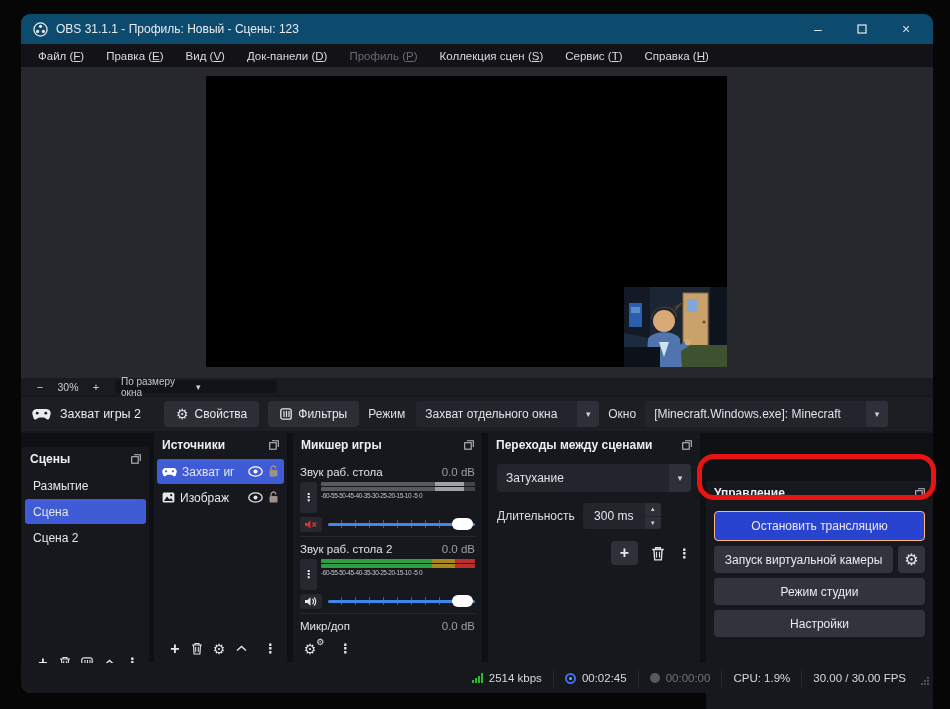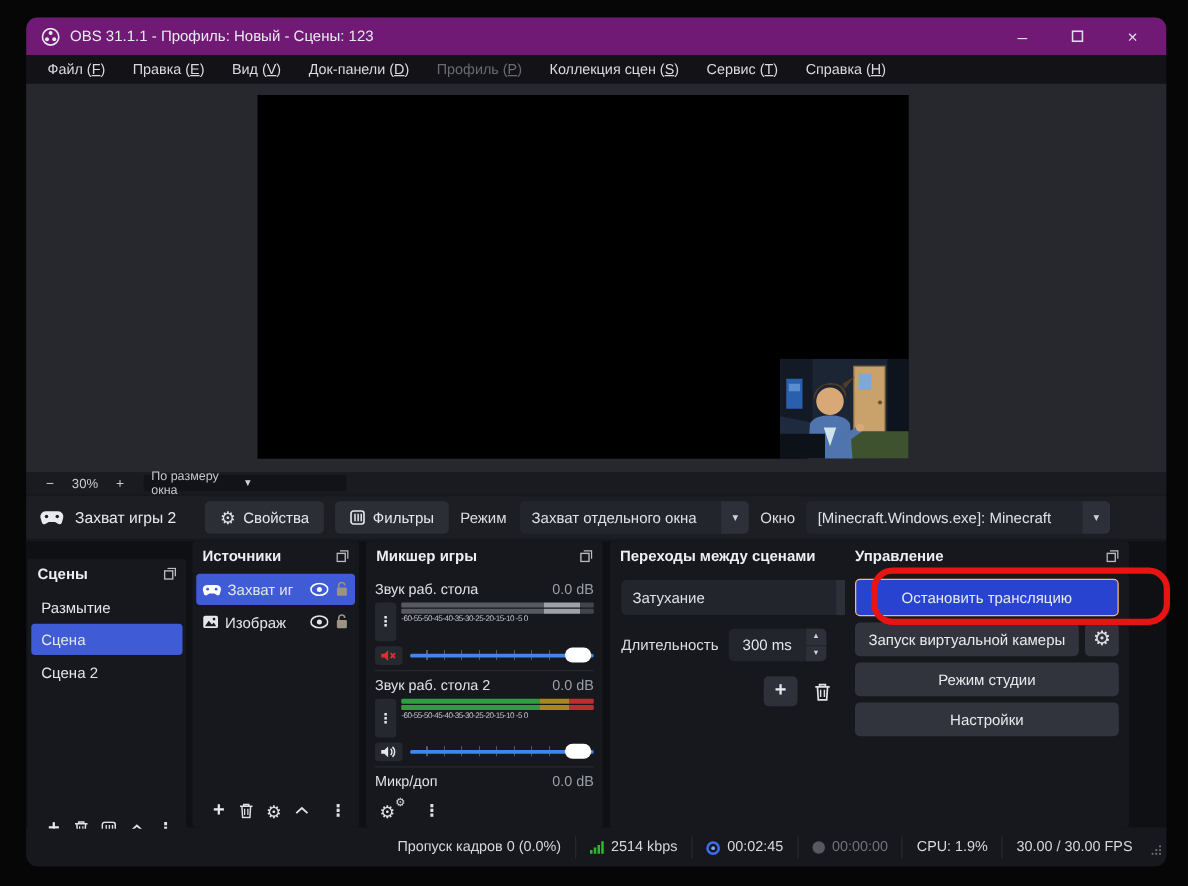--- a/index.html
+++ b/index.html
@@ -1,21 +1,21 @@
 <!DOCTYPE html>
 <html><head>
 <meta charset="utf-8">
 <style>
   * { margin:0; padding:0; box-sizing:border-box; }
   html,body { width:950px; height:709px; background:#060607; overflow:hidden;
     font-family:"Liberation Sans","DejaVu Sans",sans-serif; }
   .window { position:absolute; left:21px; top:14px; width:912px; height:679px;
     background:#17181d; border-radius:9px; overflow:visible; }
   
-  .titlebar { position:absolute; left:0; top:0; width:100%; height:30px; background:#701a75;
+  .titlebar { position:absolute; left:0; top:0; width:100%; height:30px; background:#0c4a6e;
     border-radius:9px 9px 0 0; display:flex; align-items:center; padding:0 12px; }
   .title-text { color:#e9eaee; font-size:12px; margin-left:8px; flex:1; }
   .win-btns { display:flex; align-items:center; gap:26px; margin-right:6px; }
   .win-btn { color:#dcdee3; font-size:14px; width:18px; text-align:center; cursor:default; }
   
   .menubar { position:absolute; left:0; top:30px; width:100%; height:23px; background:#121217;
     display:flex; align-items:center; padding:0 6px; }
   .menu-item { color:#d9dbe0; font-size:11.5px; padding:0 11px; white-space:nowrap; }
   .menu-item u { text-decoration:underline; }
   .menu-item.disabled { color:#686b72; }
@@ -46,21 +46,21 @@
     display:flex; align-items:center; justify-content:center; color:#cfd2d7; font-size:9px; }
   .sel-mode { width:183px; margin-left:2px; }
   .sel-window { width:243px; }
   
   .dock { position:absolute; left:0; top:419px; width:100%; height:229px; background:#0f1014; }
   .panel { position:absolute; top:0; height:229px; background:#17181e; border-radius:2px; overflow:hidden; }
   .p-scenes { left:1px; width:127px;margin-top:14px; }
   .p-sources { left:133px; width:133px; }
   .p-mixer { left:272px; width:189px; }
   .p-trans { left:467px; width:212px; }
-  .p-control { left:655px; width:227px; }
+  .p-control { left:685px; width:227px;margin-top:48px; }
   .phead { height:23px; display:flex; align-items:center; padding:0 8px; }
   .phead .ptitle { flex:1; color:#eceef2; font-size:12px; font-weight:bold; white-space:nowrap; overflow:hidden; }
   .ptool { position:absolute; left:0; bottom:0; width:100%; height:27px; display:flex;
     align-items:center; padding:0 10px; background:#17181e; }
   .ptool .sp { flex:1; }
   .icon { display:inline-flex; align-items:center; justify-content:center; }
   .gear-glyph { color:#dfe1e6; font-size:14px; line-height:1; }
   .kebab-glyph { color:#dfe1e6; font-size:13px; font-weight:bold; line-height:1; }
   .plus-glyph { color:#e6e8ec; font-size:16px; font-weight:bold; line-height:1; }
   .ptool > * { margin-right:0; }
@@ -518,23 +518,20 @@
         <div class="cbtn">Режим студии</div>
         <div class="cbtn">Настройки</div>
       </div>
     </div>
   </div>
 
   <div class="annotation"></div>
 
   <div class="statusbar">
     <span class="seg">
-      <span>Пропуск кадров 0 (0.0%)</span>
-    </span>
-    <span class="seg">
       <span class="bars">
           <i style="height:3px"></i>
           <i style="height:5px"></i>
           <i style="height:7px"></i>
           <i style="height:10px"></i>
         </span>
       <span>2514 kbps</span>
     </span>
     <span class="seg">
       <span class="stream-dot">

